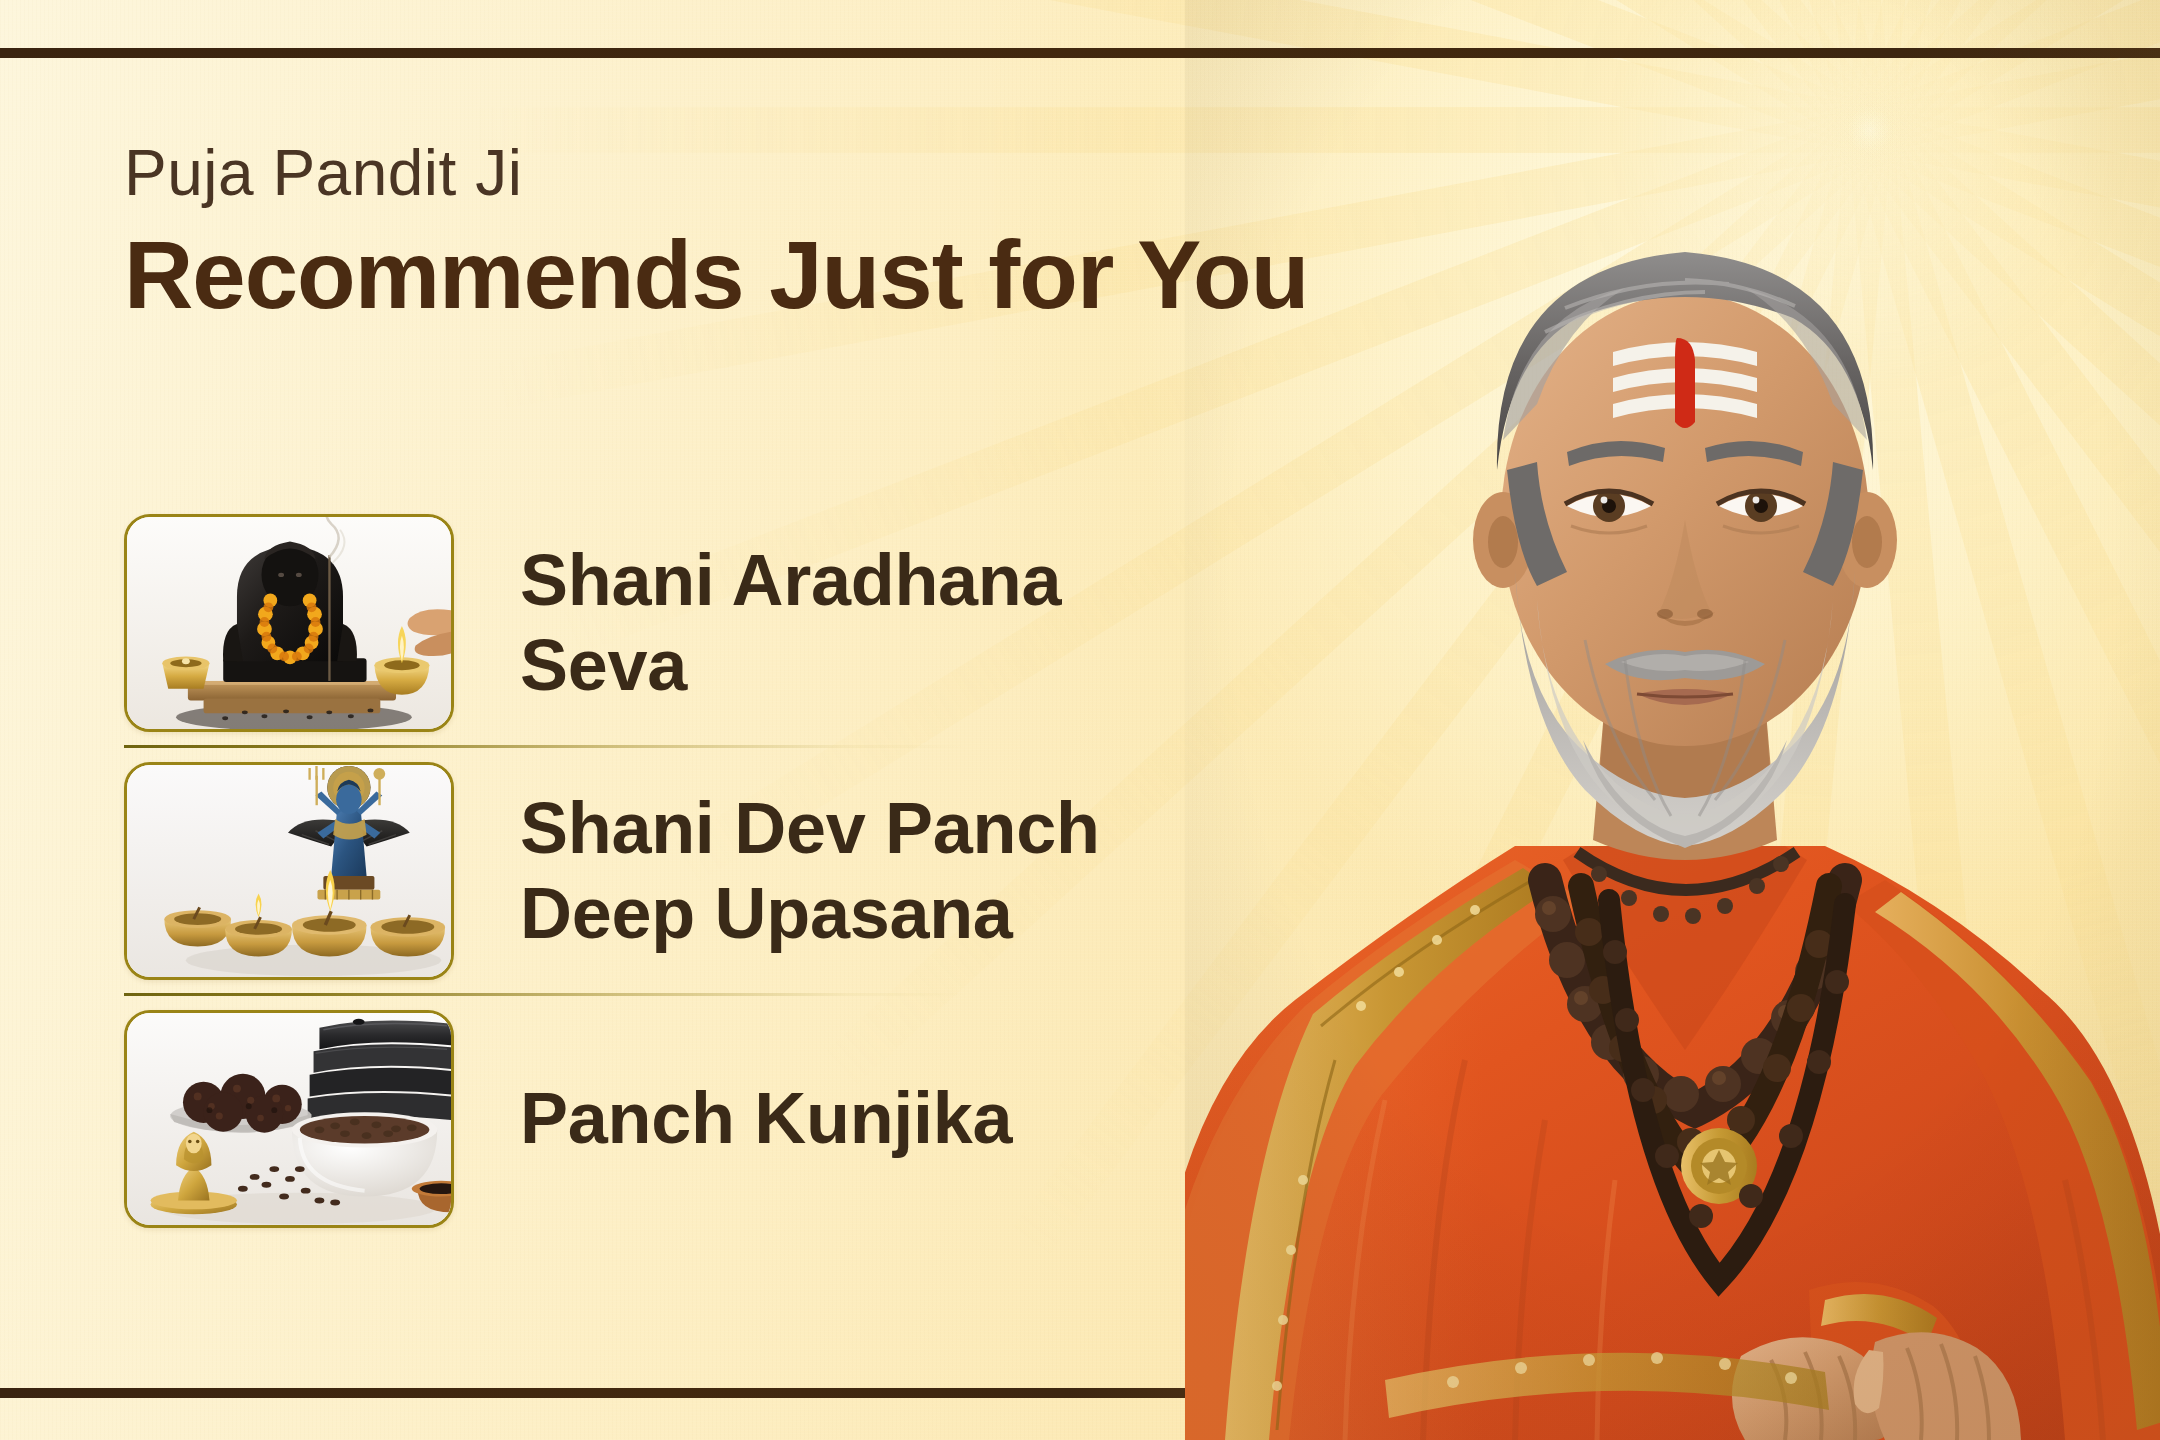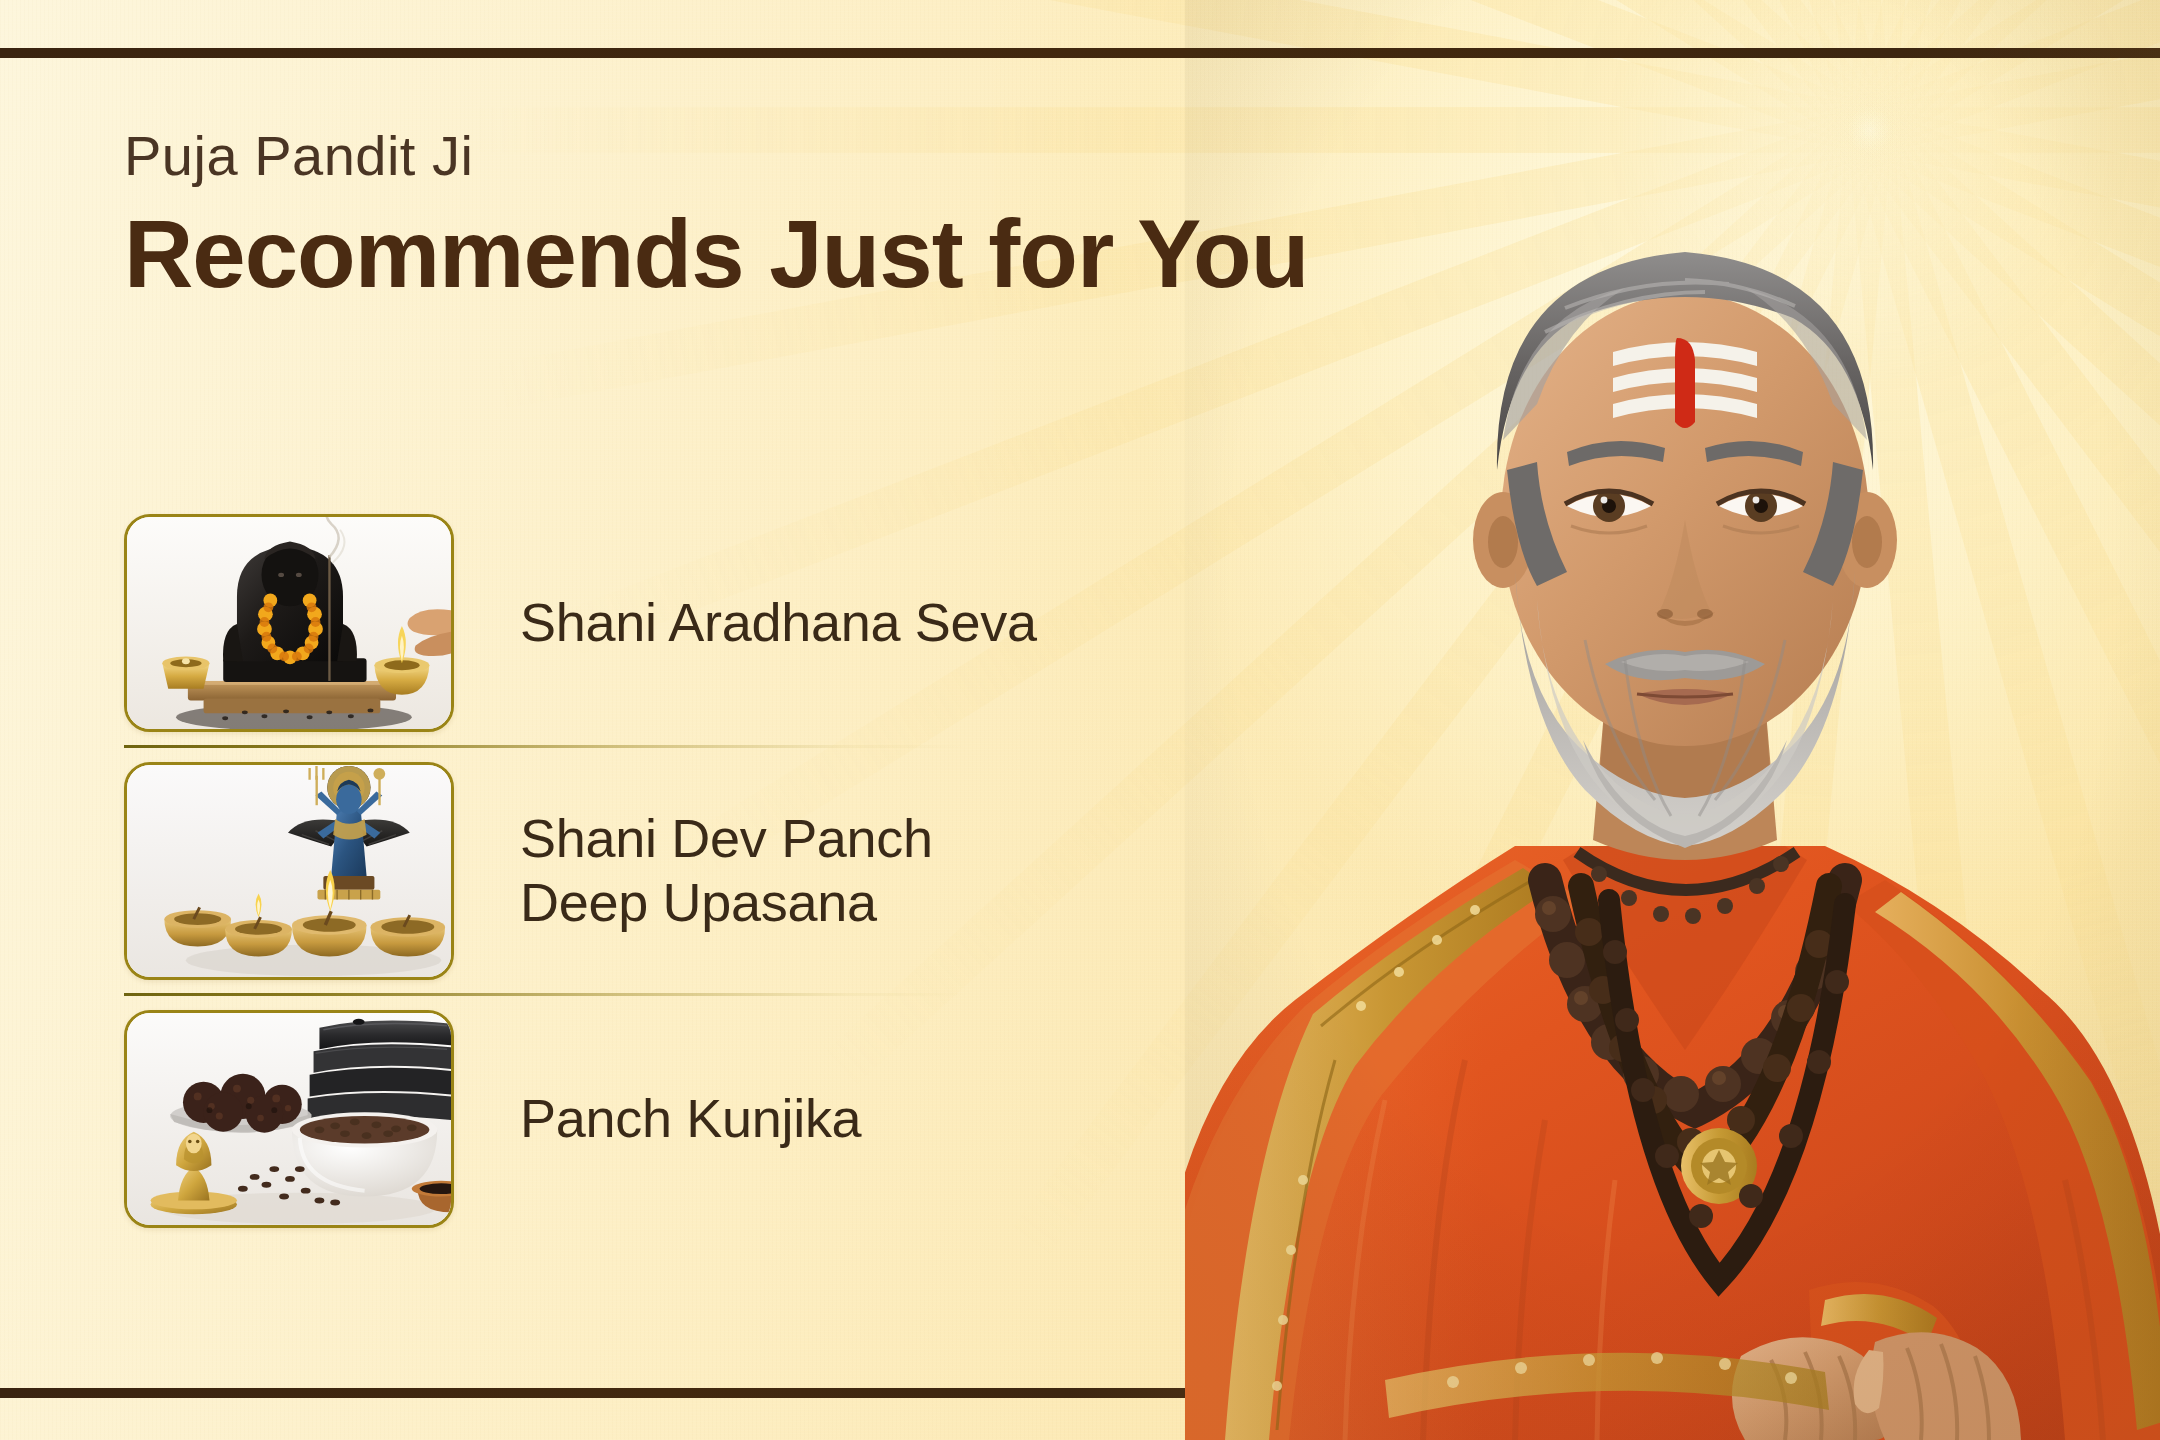--- a/index.html
+++ b/index.html
@@ -74,26 +74,27 @@
     position:absolute; left:0;
     height:10px;
     background:linear-gradient(90deg,#3a2410 0%,#43290f 55%,#3d2610 88%,#4a2f14 100%);
   }
   .rule-top    { top:48px;  width:2160px; }
   .rule-bottom { top:1388px; width:1215px; }
 
   
   .headline { position:absolute; left:124px; top:128px; }
   .head-thin {
-    font-size:56px;
+    font-size:64px;
     font-weight:300;
     letter-spacing:.5px;
     color:#4a3524;
     line-height:1.0;
     white-space:nowrap;
+    margin-top:13px;
   }
   .head-bold {
     margin-top:22px;
     font-size:96px;
     font-weight:700;
     letter-spacing:-1px;
     color:#4a2b12;
     line-height:1.0;
     white-space:nowrap;
   }
@@ -113,22 +114,22 @@
     border-radius:26px;
     border:3px solid #9a8416;
     background:#fff;
     overflow:hidden;
     box-shadow:0 2px 5px rgba(120,90,20,.12);
   }
   .thumb svg { display:block; width:100%; height:100%; }
 
   .item-label {
     margin-left:66px;
-    font-size:54px;
-    font-weight:400;
+    font-size:72px;
+    font-weight:700;
     color:#3a2a18;
     line-height:1.18;
     letter-spacing:-0.3px;
     white-space:pre-line;
   }
 
   .divider {
     height:3px; width:842px;
     background:linear-gradient(90deg,
         #6f6410 0%,

